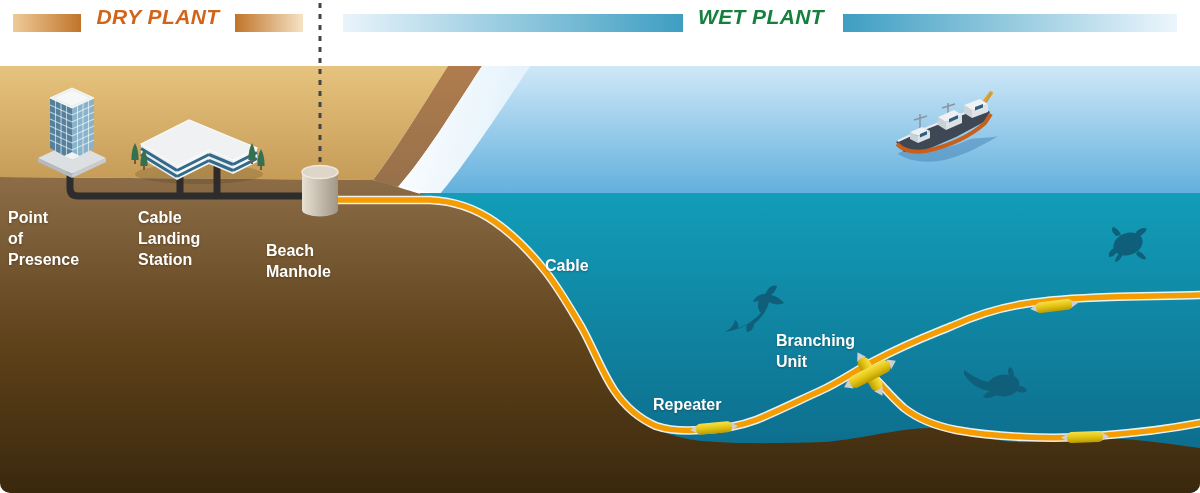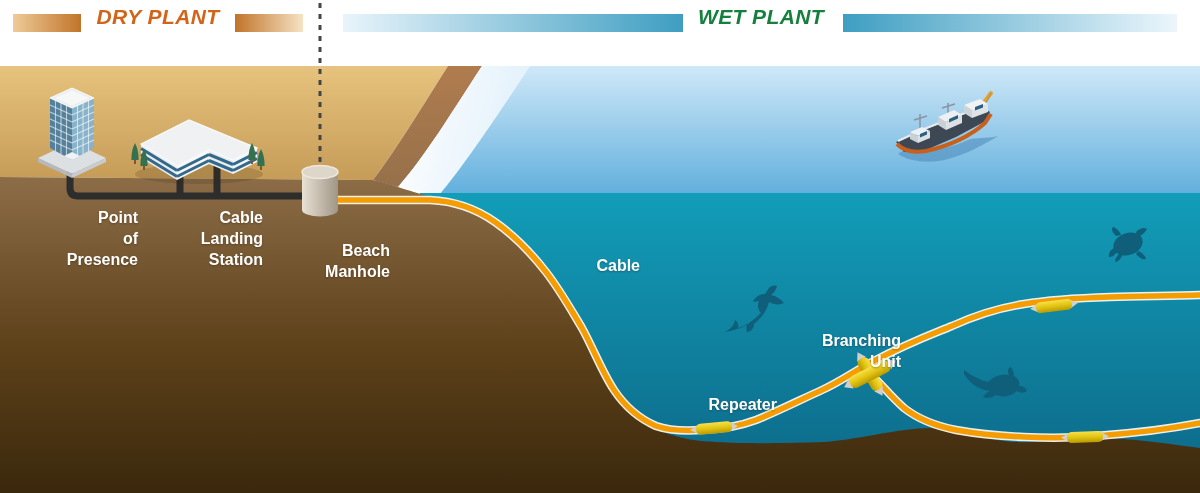--- a/index.html
+++ b/index.html
@@ -1,29 +1,29 @@
 <!DOCTYPE html>
 <html><head>
 <meta charset="utf-8">
 <style>
   html,body{margin:0;padding:0;background:#ffffff;}
   .stage{position:relative;width:1200px;height:493px;background:#ffffff;overflow:hidden;
-         font-family:"Liberation Sans",sans-serif;}
+         font-family:"Liberation Sans",sans-serif;border-radius:10px;}
   .scene-svg{position:absolute;left:0;top:0;}
   .hdr-bar{position:absolute;top:14px;height:18px;}
   .bar-orange-l{left:13px;width:68px;background:linear-gradient(90deg,#eecb98,#c1742a);}
   .bar-orange-r{left:235px;width:68px;background:linear-gradient(90deg,#c1742a,#f5e3c4);}
   .bar-blue-l{left:343px;width:340px;background:linear-gradient(90deg,#e9f4fb,#3e9ec2);}
   .bar-blue-r{left:843px;width:334px;background:linear-gradient(90deg,#3e9ec2,#ecf6fc);}
   .hdr-title{position:absolute;top:5px;font-size:21px;font-weight:bold;font-style:italic;
              letter-spacing:.4px;text-align:center;white-space:nowrap;}
   .t-dry{left:88px;width:140px;color:#d2641a;}
   .t-wet{left:690px;width:142px;color:#15803d;}
   .lbl{position:absolute;color:#ffffff;font-weight:bold;font-size:16px;line-height:1.32;
-       text-align:right;white-space:pre-line;text-shadow:0 1px 2px rgba(40,25,5,.35);}
+       text-align:left;white-space:pre-line;text-shadow:0 1px 2px rgba(40,25,5,.35);}
   .lbl-pop{left:8px;top:207px;width:130px;}
   .lbl-cls{left:138px;top:207px;width:125px;}
   .lbl-bmh{left:266px;top:240px;width:124px;}
   .lbl-cable{left:545px;top:255px;width:95px;}
   .lbl-rep{left:653px;top:394px;width:124px;}
   .lbl-bu{left:776px;top:330px;width:125px;}
 </style>
 </head>
 <body>
 

